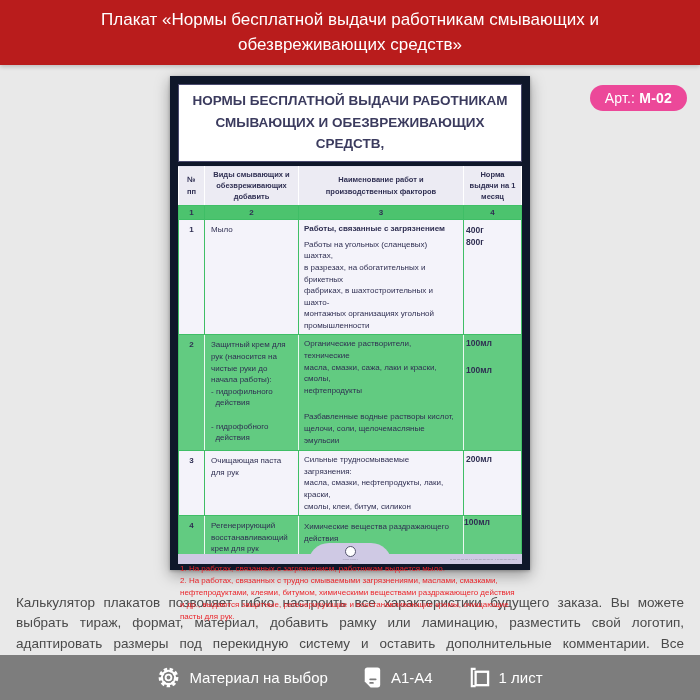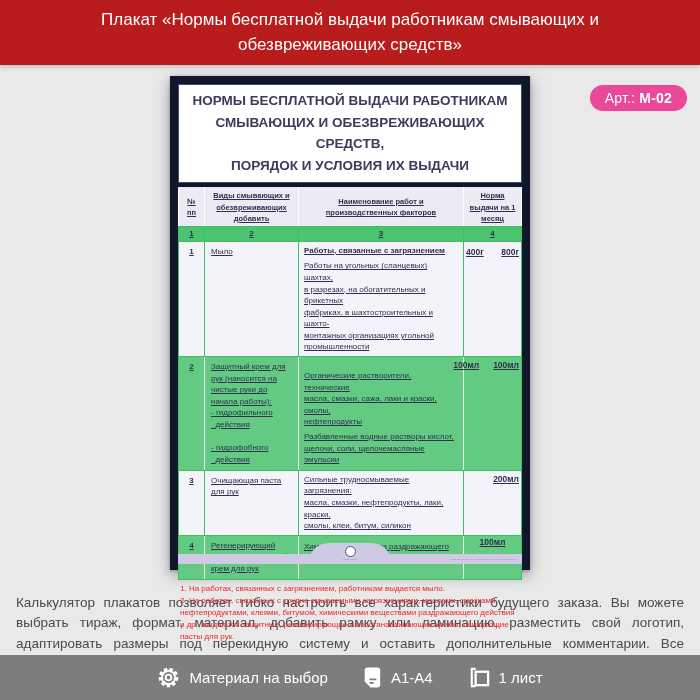--- a/index.html
+++ b/index.html
@@ -30,21 +30,21 @@
     position:absolute; left:170px; top:11px; width:360px; height:494px;
     background:#0f172a; padding:8px;
     box-shadow:0 5px 14px rgba(0,0,0,.35), 0 1px 3px rgba(0,0,0,.25);
     color:#30304f;
   }
   .poster-title {
     border:1px solid #4a4a6e; color:#3b3b5e; background:#fff;
     font-weight:bold; text-align:center; font-size:13.5px; line-height:1.6;
     padding:5px 4px 6px; margin-bottom:4px;
   }
-  .poster-table { width:100%; border-collapse:collapse; table-layout:fixed;text-decoration:underline; }
+  .poster-table { width:100%; border-collapse:collapse; table-layout:fixed; }
   .poster-table td {
     border:1px solid #3fbe66; font-size:8px; line-height:1.45;
     vertical-align:top; padding:2px 3px; color:#2f2f52;
   }
   col.c1{width:26px;} col.c2{width:94px;} col.c3{width:auto;} col.c4{width:58px;}
 
   tr.head td {
     background:#ecebf3; text-align:center; vertical-align:middle;
     font-weight:bold; font-size:7.5px; line-height:1.5; height:38px;
     border-left-color:#ffffff; border-right-color:#ffffff; border-top-color:#e3e2ee;
@@ -57,24 +57,24 @@
   tr.green td { background:#62cb81; border-left-color:#eaf8f0; border-right-color:#eaf8f0; }
   tr.green td:first-child { border-left-color:#3fbe66; }
   tr.green td:last-child  { border-right-color:#3fbe66; }
 
   td.c-num { text-align:center; font-weight:bold; padding-top:4px; }
   td.c-agent { padding:4px 4px 2px 6px; white-space:pre-wrap; }
   td.c-works { padding:0; }
   td.c-norm { padding:0; }
   .cell-fill { height:100%; display:flex; flex-direction:column; padding:3px 5px; }
   .works-top    { justify-content:flex-start; gap:4px; }
-  .works-bottom { justify-content:flex-end;   gap:3px; padding-bottom:4px;margin-top:10px; }
+  .works-bottom { justify-content:flex-end;   gap:15px; padding-bottom:4px; }
   .work-title { font-weight:bold; white-space:pre-line; }
   .work-text  { white-space:pre-line; }
-  .norm-fill { height:100%; display:flex; flex-direction:row; align-items:flex-start;
+  .norm-fill { height:100%; display:flex; flex-direction:column; align-items:flex-start;
                font-weight:bold; font-size:8.5px; }
   .norm-between { justify-content:space-between; padding:4px 2px; }
   .norm-end     { justify-content:flex-end; gap:14px; padding:2px 2px 6px; }
   .norm-end3    { justify-content:flex-end; padding:2px 2px 8px; }
   .norm-center  { justify-content:center; }
 
   .notes { margin-top:3px; color:#e9252b; font-size:8px; line-height:1.5; padding:0 2px; }
   .notes-title { font-weight:bold; }
   .note-line { font-weight:normal; }
 
@@ -125,21 +125,20 @@
   <div class="badge">
     <span>Арт.:</span>
     <b>М-02</b>
   </div>
 
   <div class="poster">
 
     <div class="poster-title">
       <div>НОРМЫ БЕСПЛАТНОЙ ВЫДАЧИ РАБОТНИКАМ</div>
       <div>СМЫВАЮЩИХ И ОБЕЗВРЕЖИВАЮЩИХ СРЕДСТВ,</div>
-      <div>ПОРЯДОК И УСЛОВИЯ ИХ ВЫДАЧИ</div>
     </div>
 
     <table class="poster-table">
       <colgroup>
           <col class="c1">
           <col class="c2">
           <col class="c3">
           <col class="c4">
         </colgroup>
 

